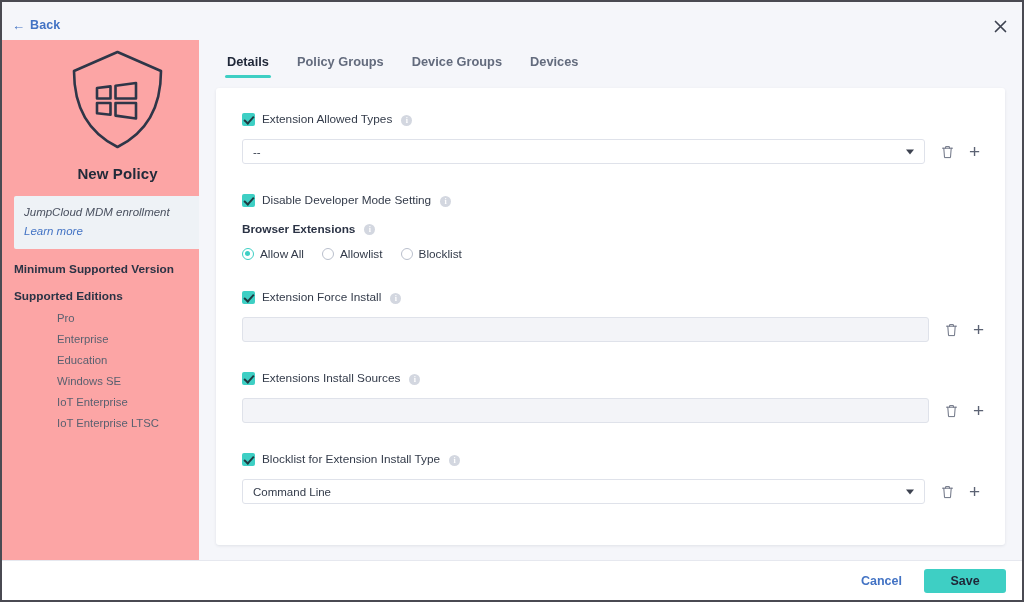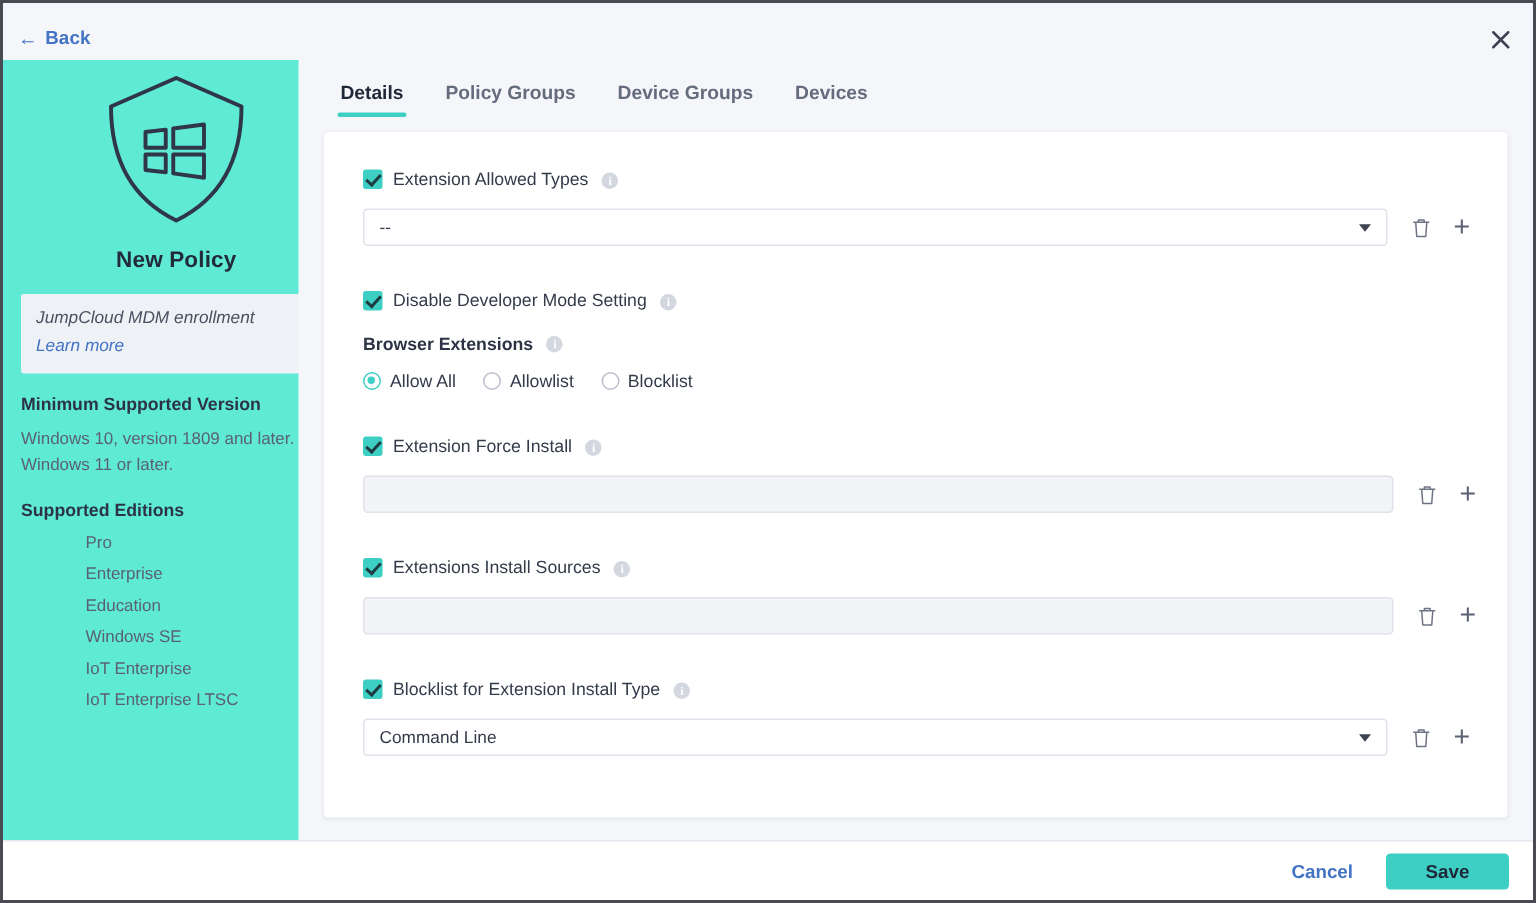--- a/index.html
+++ b/index.html
@@ -62,21 +62,21 @@
     color: #3d4250;
   }
 
   
   #sidebar {
     position: absolute;
     left: 0;
     top: 38px;
     width: 232px;
     bottom: 40px;
-    background: #5eead4;
+    background: #fca5a5;
     border-right: 1px solid #e4e6ee;
     padding: 0 10px;
   }
 
   #shield-wrap {
     display: flex;
     justify-content: center;
     margin-top: 8px;
   }
 
@@ -411,22 +411,20 @@
 
     <div id="policy-title">New Policy</div>
 
     <div id="mdm-box">
       <div class="line1">JumpCloud MDM enrollment</div>
       <span class="learn">Learn more</span>
     </div>
 
 
     <div class="side-head">Minimum Supported Version</div>
-    <div class="side-text" style="white-space:pre-line">Windows 10, version 1809 and later.
-Windows 11 or later.</div>
 
     <div class="side-head">Supported Editions</div>
     <div class="side-item">Pro</div>
     <div class="side-item">Enterprise</div>
     <div class="side-item">Education</div>
     <div class="side-item">Windows SE</div>
     <div class="side-item">IoT Enterprise</div>
     <div class="side-item">IoT Enterprise LTSC</div>
   </div>
 

